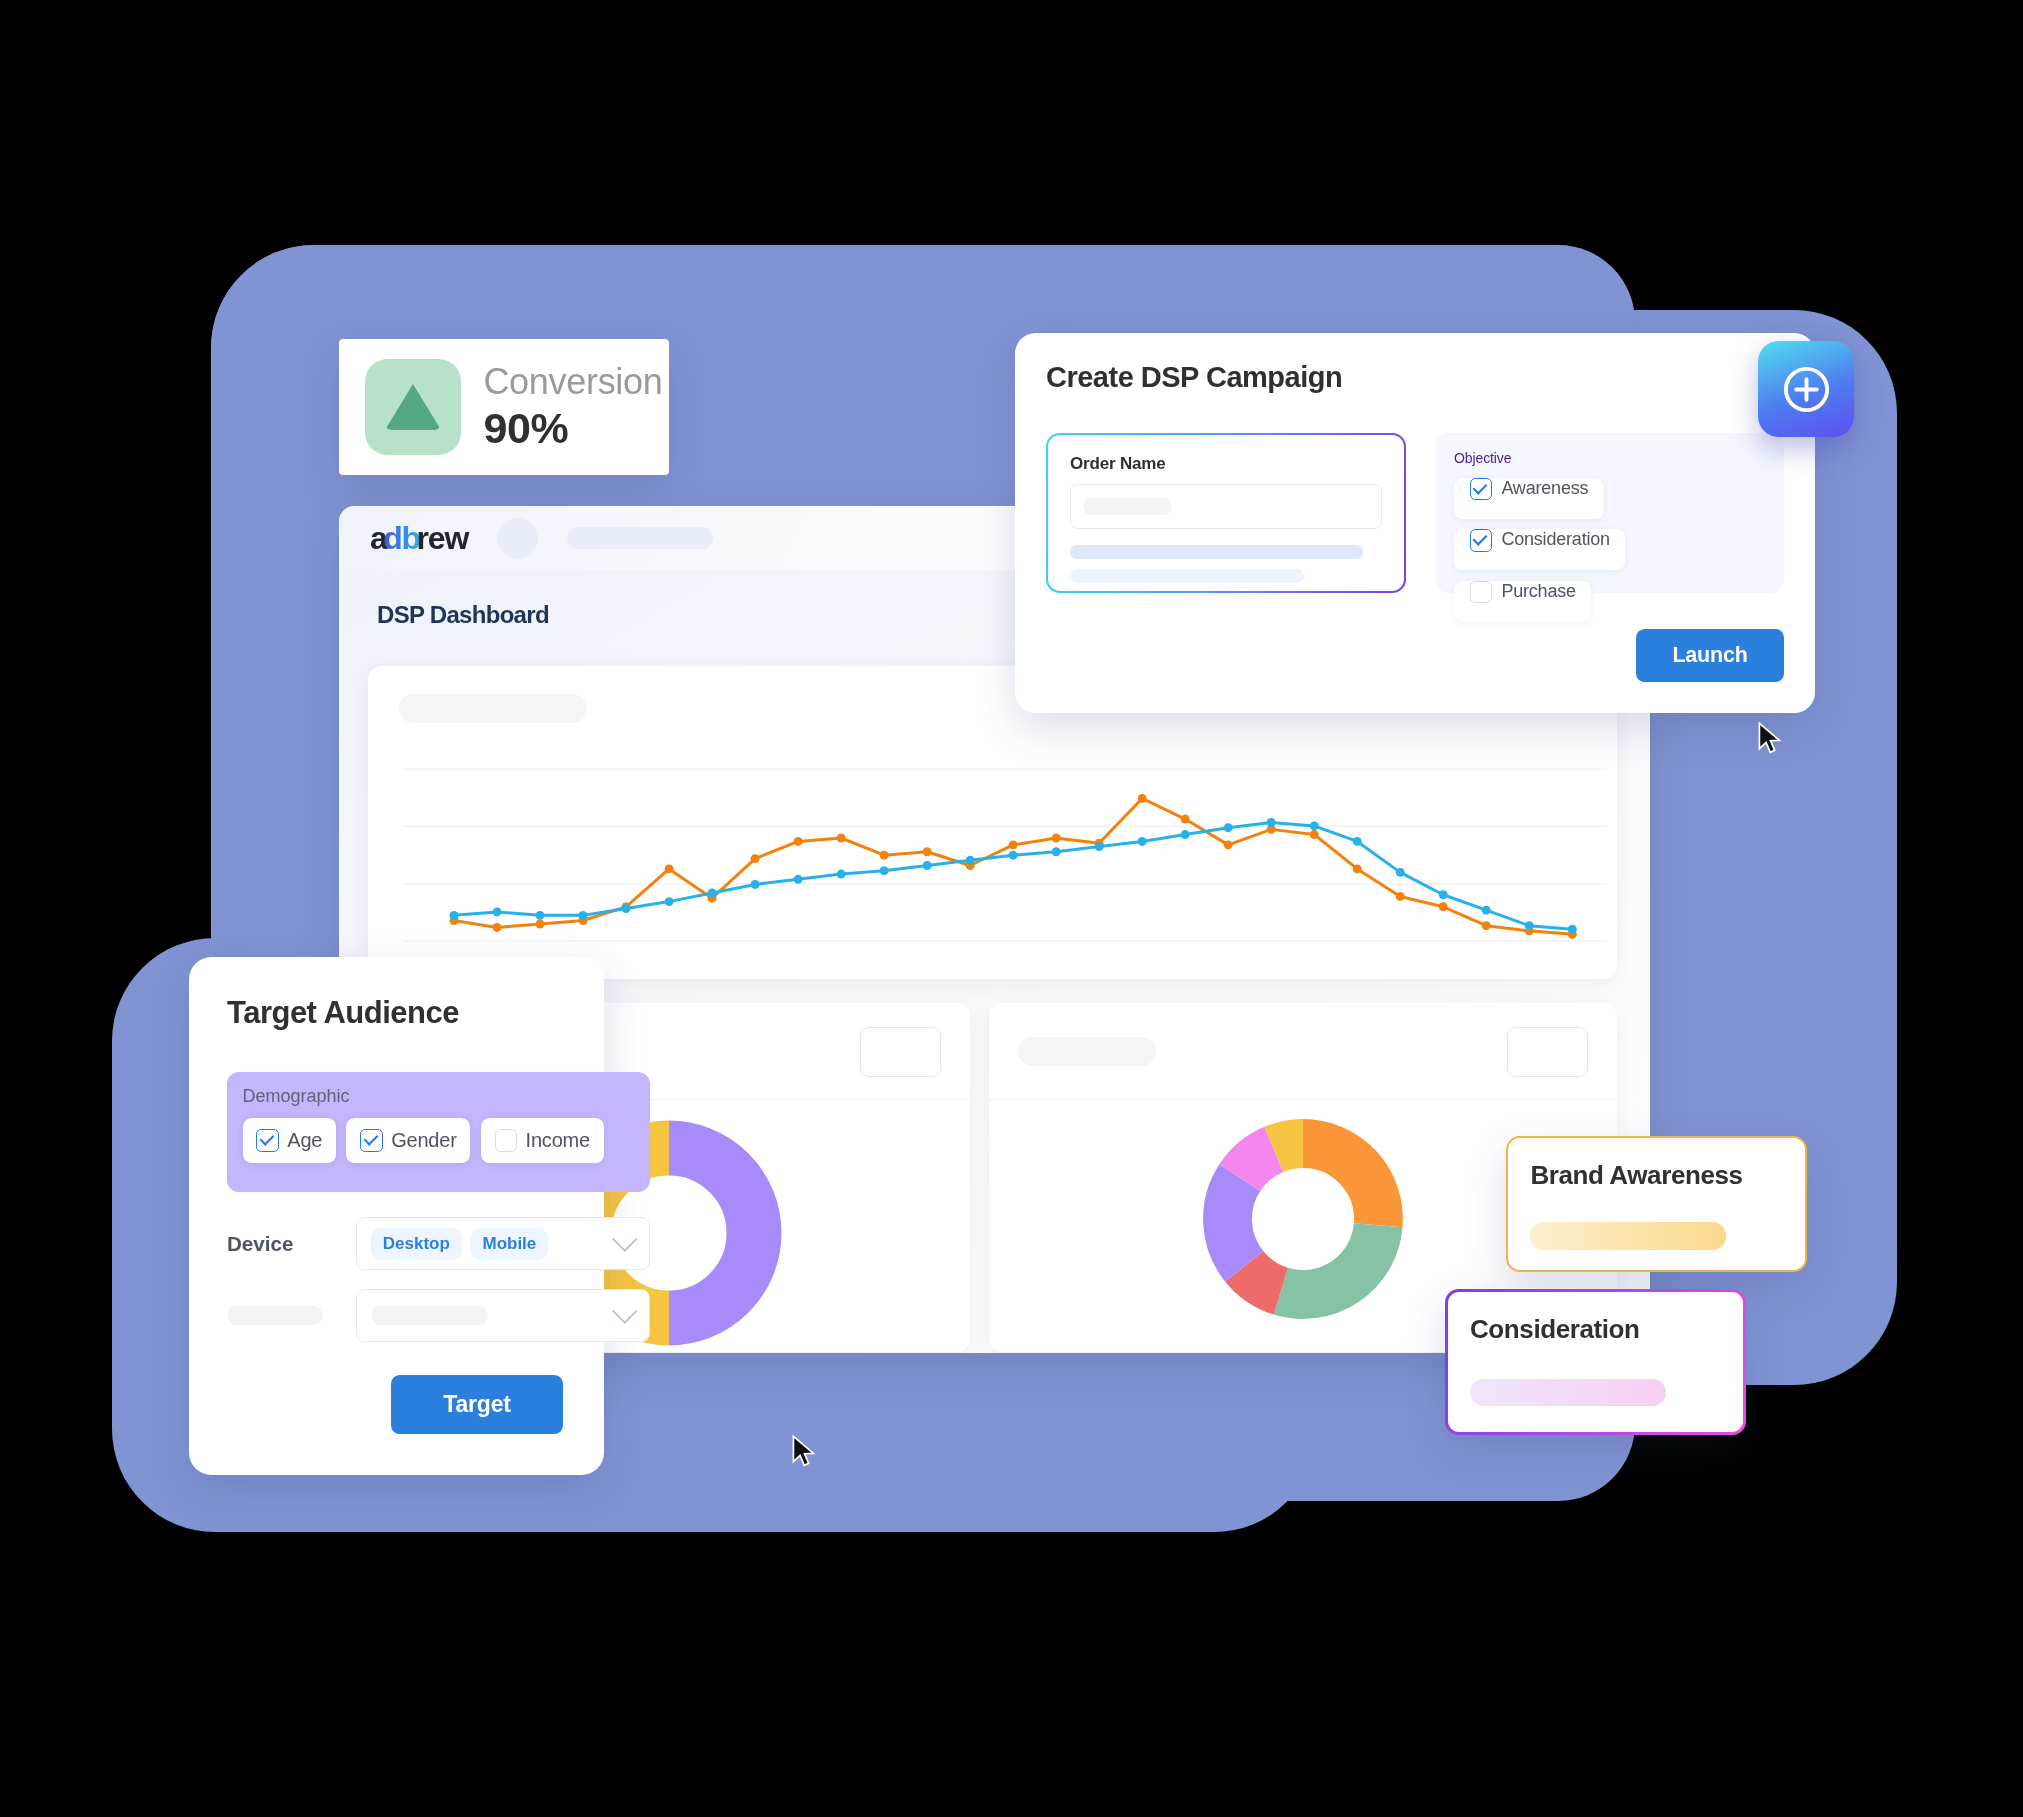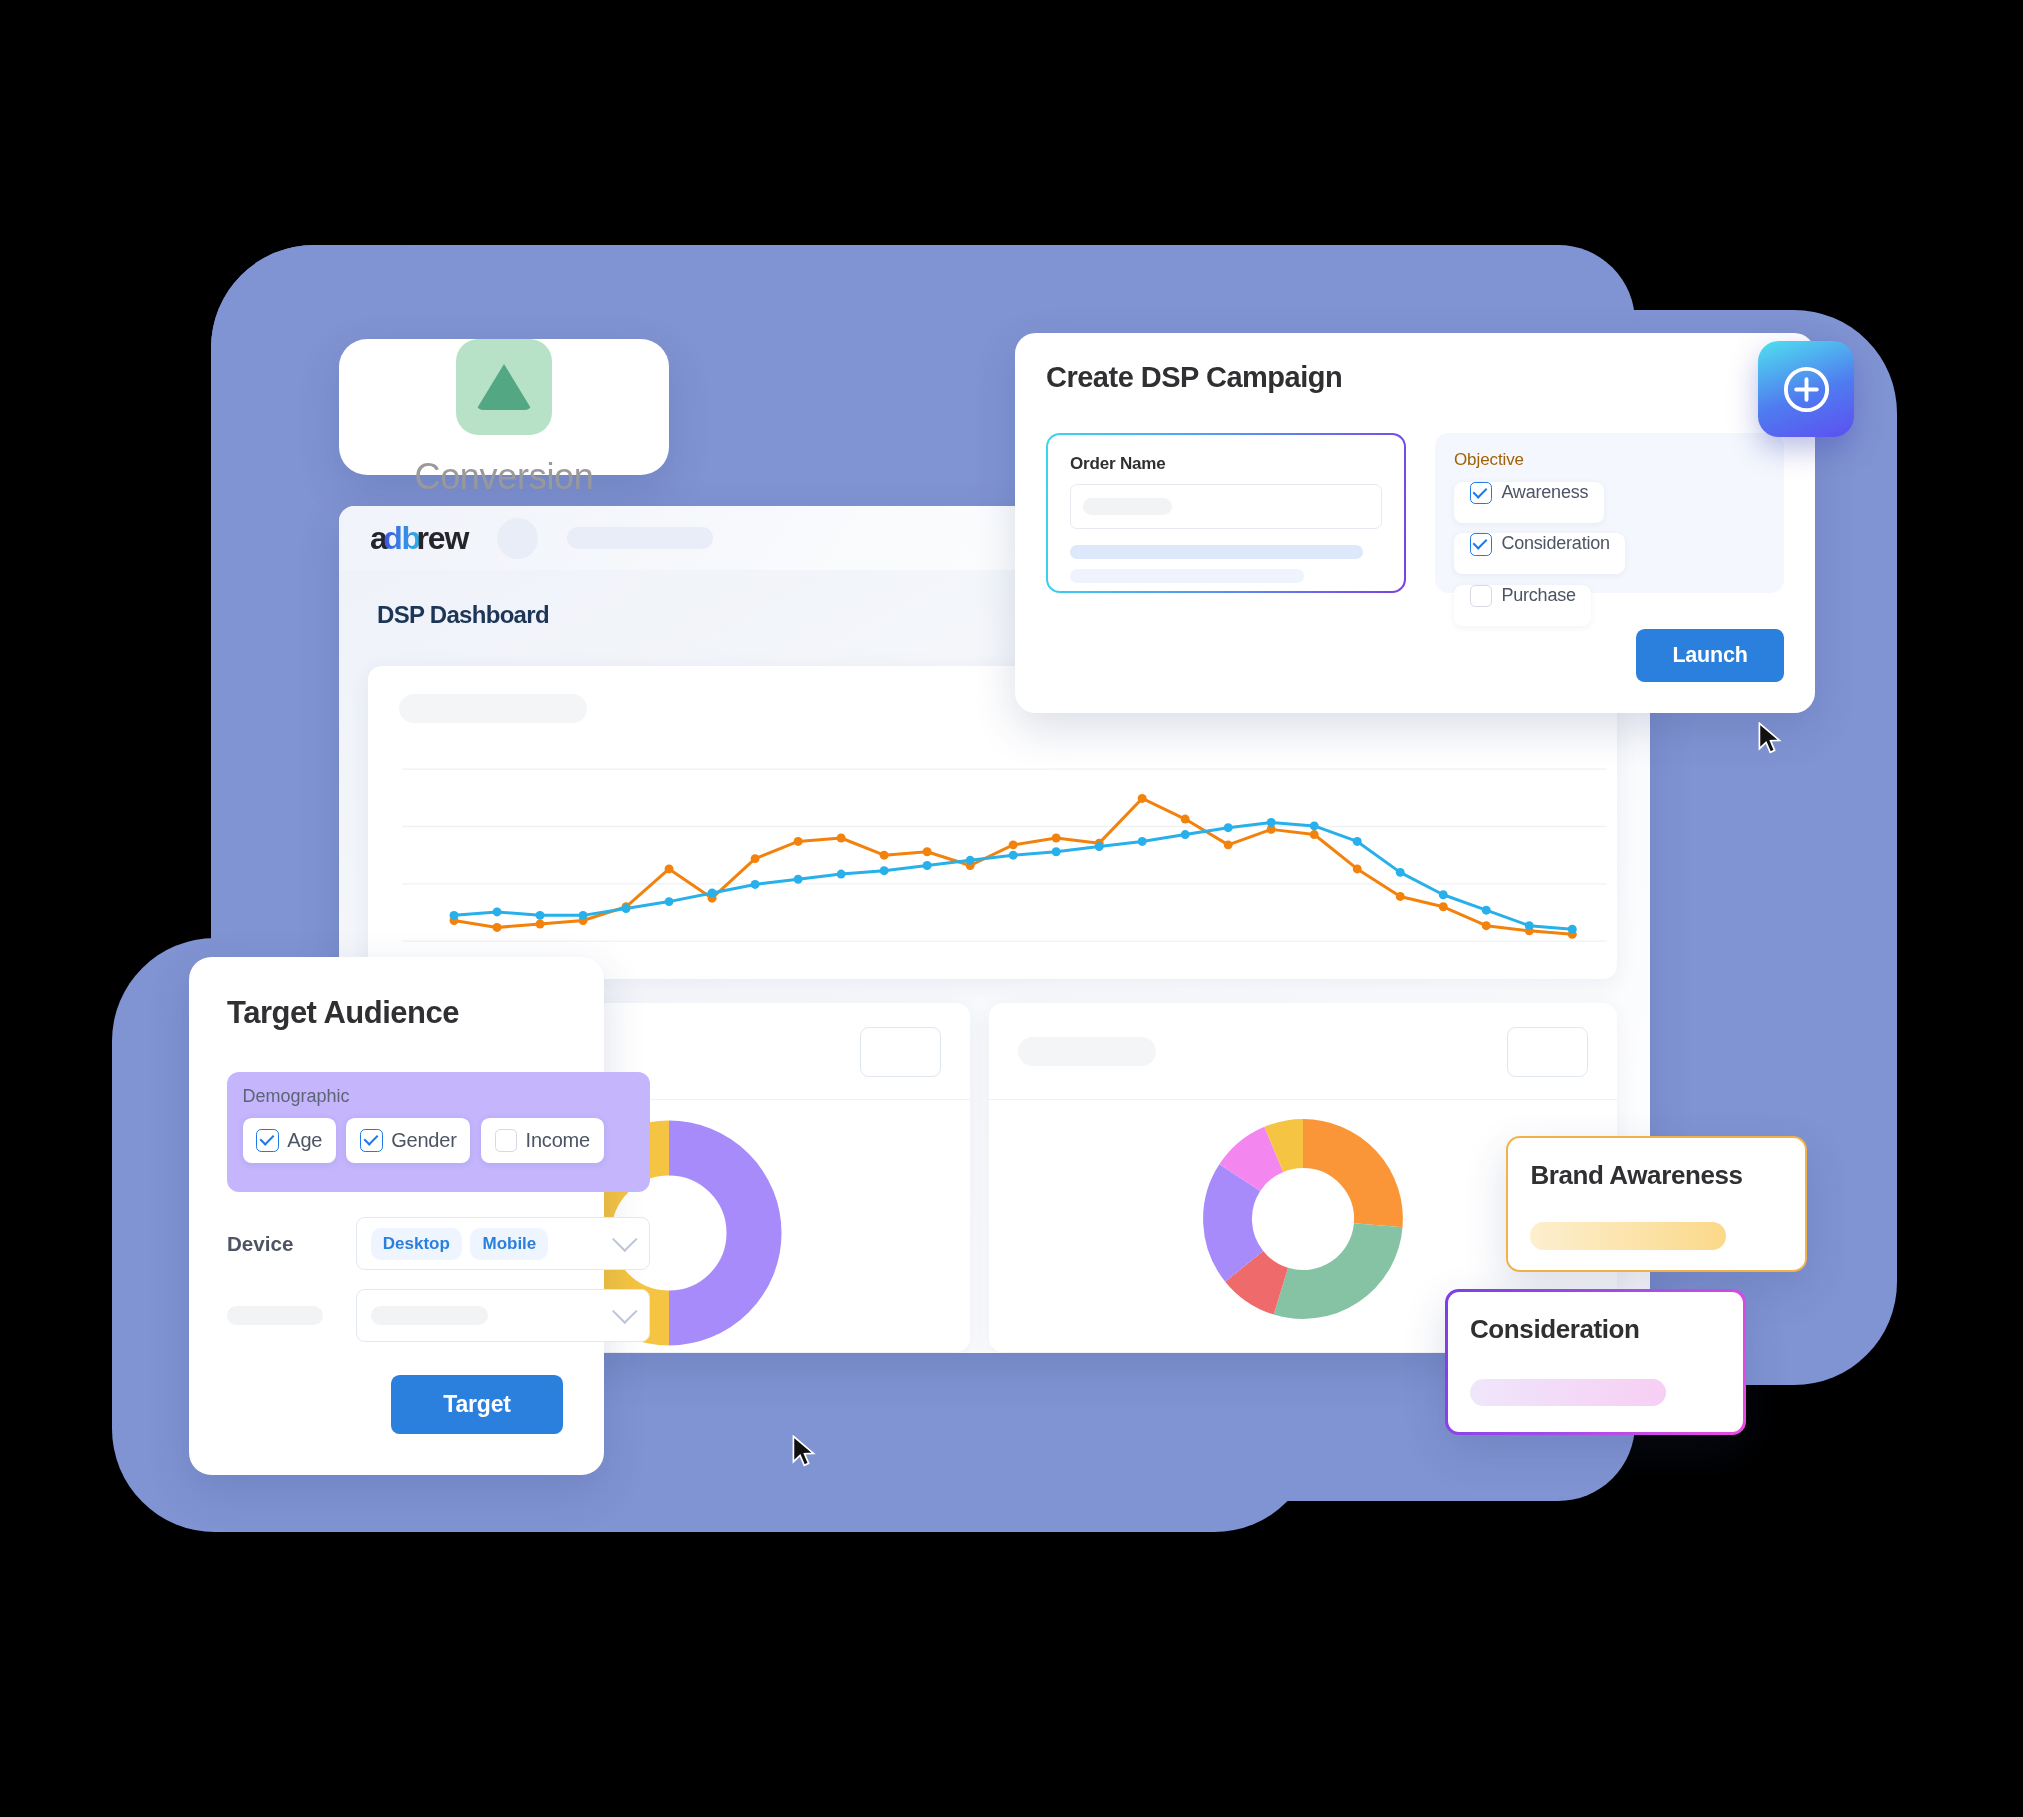--- a/index.html
+++ b/index.html
@@ -8,22 +8,22 @@
 
   
   #blob{position:absolute;inset:0;}
   #blob div{position:absolute;background:#8093d2;}
 
   
   .card{position:absolute;background:#ffffff;border-radius:19px;
         box-shadow:0 15.5px 43px rgba(40,55,110,.16);}
 
   
-  #conversion{left:339px;top:339px;width:330px;height:136px;border-radius:28px;
-              display:flex;align-items:center;gap:22.4px;padding:0 26px;box-sizing:border-box;flex-direction:column;}
+  #conversion{left:339px;top:339px;width:330px;height:136px;border-radius:4px;
+              display:flex;align-items:center;gap:22.4px;padding:12px 26px;box-sizing:border-box;}
   #conv-icon{width:96px;height:96px;border-radius:22.4px;background:#b8e2c8;
              display:flex;align-items:center;justify-content:center;flex:0 0 auto;}
   .tri{width:0;height:0;border-left:28px solid transparent;border-right:28px solid transparent;
        border-bottom:46px solid #53a782;border-radius:6.9px;}
   #conv-texts{display:flex;flex-direction:column;gap:3.4px;}
   #conv-label{font-size:36px;color:#9a9a9c;letter-spacing:-0.3px;line-height:1.1;}
   #conv-value{font-size:43px;font-weight:bold;color:#303033;letter-spacing:-0.4px;line-height:1.1;}
 
   
   #dash{left:339px;top:506px;width:1311px;height:847px;border-radius:15.5px;overflow:hidden;
@@ -67,21 +67,21 @@
   #order-label{font-size:17px;font-weight:bold;color:#303033;letter-spacing:-0.2px;}
   #order-input{margin-top:10.3px;height:43px;border:0.9px solid #e6eaf0;border-radius:6.9px;
                display:flex;align-items:center;padding-left:12px;}
   #order-input span{width:89px;height:17px;border-radius:8.6px;background:#f2f3f5;display:block;}
   .ph-line{position:absolute;left:22.4px;height:14.6px;border-radius:7.7px;}
   #ph1{top:110px;width:293px;background:#dde8fb;}
   #ph2{top:134px;width:234px;background:#eef3fd;}
 
   #objective{position:absolute;left:420px;top:100px;width:349px;height:160px;
              background:#f4f7fd;border-radius:13.8px;padding:17px 19px;box-sizing:border-box;}
-  #obj-label{font-size:17px;color:#a16207;letter-spacing:-0.1px;}
+  #obj-label{font-size:14px;color:#4c1d95;letter-spacing:-0.1px;}
   #obj-rows{margin-top:12px;display:flex;flex-wrap:wrap;gap:10.3px;}
   .obj-chip{background:#fff;border-radius:8.6px;height:41px;display:flex;align-items:flex-start;
             gap:9.5px;padding:0 15.5px;box-shadow:0 1.7px 6.9px rgba(40,55,110,.06);}
   .obj-chip span{font-size:18px;color:#4d5463;letter-spacing:-0.2px;white-space:nowrap;}
   .cb{width:22.4px;height:22.4px;border-radius:5.2px;box-sizing:border-box;flex:0 0 auto;
       display:flex;align-items:center;justify-content:center;}
   .cb.on{border:1.7px solid #1f79e8;}
   .cb.off{border:1.7px solid #d5dae2;}
   .cb.on::after{content:"";width:11.2px;height:6px;border-left:2.6px solid #1f79e8;
                 border-bottom:2.6px solid #1f79e8;transform:rotate(-45deg) translate(0.9px,-1.7px);}

